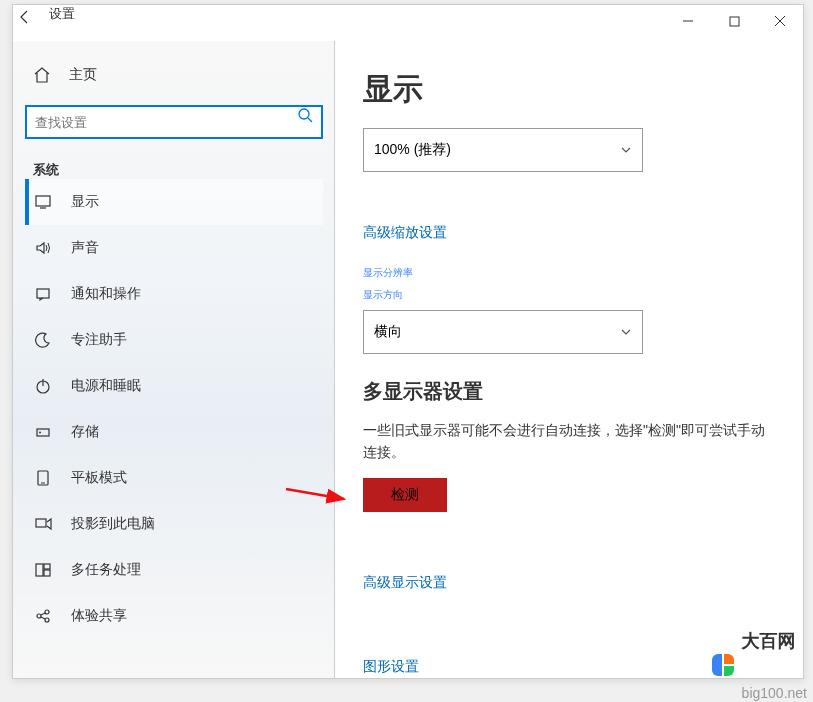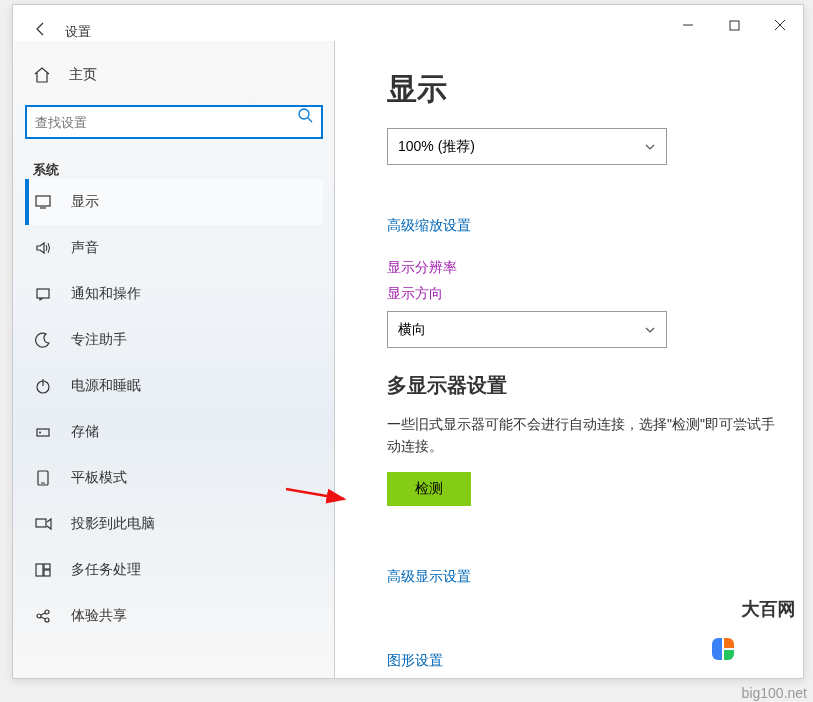--- a/index.html
+++ b/index.html
@@ -1,52 +1,52 @@
 <!DOCTYPE html>
 <html><head>
 <meta charset="utf-8">
 <style>
 * { margin: 0; padding: 0; box-sizing: border-box; font-family: "Microsoft YaHei", "Segoe UI", sans-serif; }
 body { background: #f0f0f0; width: 813px; height: 702px; position: relative; overflow: hidden; }
 .window { position: absolute; left: 12px; top: 4px; width: 792px; height: 675px; background: #fff; border: 1px solid #ccc; display: flex; flex-direction: column; box-shadow: 0 2px 8px rgba(0,0,0,0.1); }
-.titlebar { height: 36px; display: flex; align-items: flex-end; padding-left: 16px; }
+.titlebar { height: 36px; display: flex; align-items: flex-start; padding-left: 0; }
 .titlebar .back { width: 24px; height: 24px; display: flex; align-items: center; justify-content: center; cursor: pointer; margin-right: 12px; }
 .titlebar .title { font-size: 13px; color: #333; }
 .titlebar .controls { margin-left: auto; display: flex; }
 .titlebar .controls .btn { width: 46px; height: 32px; display: flex; align-items: center; justify-content: center; cursor: pointer; }
-.body { flex: 1; display: flex; overflow: hidden; gap: 24px; }
+.body { flex: 1; display: flex; overflow: hidden; }
 .sidebar { width: 322px; background: linear-gradient(180deg, #f8f8f8 0%, #f0f4f8 40%, #e8eef4 60%, #f8f8f8 100%); padding: 16px 12px 0 12px; overflow-y: auto; position: relative; }
 .sidebar::after { content: ""; position: absolute; right: 0; top: 0; bottom: 0; width: 1px; background: #ccc; }
 .home-row { display: flex; align-items: center; height: 36px; padding-left: 8px; margin-bottom: 12px; cursor: pointer; }
 .home-row .icon { width: 20px; margin-right: 16px; }
 .home-row .label { font-size: 14px; color: #333; }
 .search-box { height: 34px; border: 2px solid #0078d7; background: #fff; display: flex; padding: 0 8px; margin-bottom: 22px; }
 .search-box input { flex: 1; border: none; outline: none; font-size: 13px; color: #666; background: transparent; }
 .search-box .search-icon { color: #0078d7; }
 .section-label { font-size: 13px; font-weight: 600; color: #333; padding-left: 8px; margin-bottom: 0; }
 .nav-item { display: flex; align-items: center; height: 46px; padding-left: 8px; cursor: pointer; color: #333; }
 .nav-item.active { border-left: 4px solid #0078d7; padding-left: 4px; background: rgba(255,255,255,0.5); }
 .nav-item .icon { width: 20px; height: 20px; margin-right: 18px; display: flex; align-items: center; justify-content: center; }
 .nav-item .label { font-size: 14px; }
 .content { flex: 1; padding: 28px 28px 0 28px; overflow-y: auto; }
 .content h1 { font-size: 30px; font-weight: 600; color: #333; margin-bottom: 18px; }
-.dropdown { width: 280px; height: 37px; border: 1px solid #999; display: flex; align-items: center; padding: 0 10px; cursor: pointer; background: #fff; margin-bottom: 12px; font-size: 14px; }
+.dropdown { width: 280px; height: 44px; border: 1px solid #999; display: flex; align-items: center; padding: 0 10px; cursor: pointer; background: #fff; margin-bottom: 12px; font-size: 14px; }
 .dropdown .chevron { margin-left: auto; }
 .link { color: #0067b8; font-size: 14px; cursor: pointer; display: inline-block; margin-bottom: 18px; margin-top: 40px; }
-.field-label { font-size: 14px; color: #a21caf; margin-bottom: 8px; margin-top: 6px; }
+.field-label { font-size: 10px; color: #3b82f6; margin-bottom: 8px; margin-top: 6px; }
 .section-h { font-size: 20px; font-weight: 600; color: #333; margin-top: 24px; margin-bottom: 14px; }
 .desc { font-size: 14px; color: #333; line-height: 1.6; margin-bottom: 14px; }
-.btn-gray { padding: 8px 28px; background: #84cc16; border: none; font-size: 14px; cursor: pointer; margin-bottom: 22px; }
+.btn-gray { padding: 8px 28px; background: #b91c1c; border: none; font-size: 14px; cursor: pointer; margin-bottom: 22px; }
 .arrow-annot { position: absolute; left: 284px; top: 487px; pointer-events: none; z-index: 10; }
 .watermark { position: absolute; right: 6px; bottom: 2px; display: flex; align-items: center; gap: 4px; }
 .watermark .logo { width: 28px; height: 28px; position: relative; }
 .watermark .logo .b1 { position: absolute; left: 2px; top: 2px; width: 10px; height: 22px; background: #3b82f6; border-radius: 6px 0 0 6px; }
 .watermark .logo .b2 { position: absolute; left: 14px; top: 2px; width: 10px; height: 10px; background: #f97316; border-radius: 0 6px 0 0; }
 .watermark .logo .b3 { position: absolute; left: 14px; top: 14px; width: 10px; height: 10px; background: #22c55e; border-radius: 0 0 6px 0; }
-.watermark .txt { display: flex; flex-direction: column; line-height: 1; gap: 32px; }
+.watermark .txt { display: flex; flex-direction: column; line-height: 1; }
 .watermark .txt .big { font-size: 18px; font-weight: 700; color: #333; }
 .watermark .txt .small { font-size: 14px; color: #999; margin-top: 36px; }
 svg { display: block; }
 </style>
 </head>
 <body>
 
 <div class="window">
 
   <div class="titlebar">

